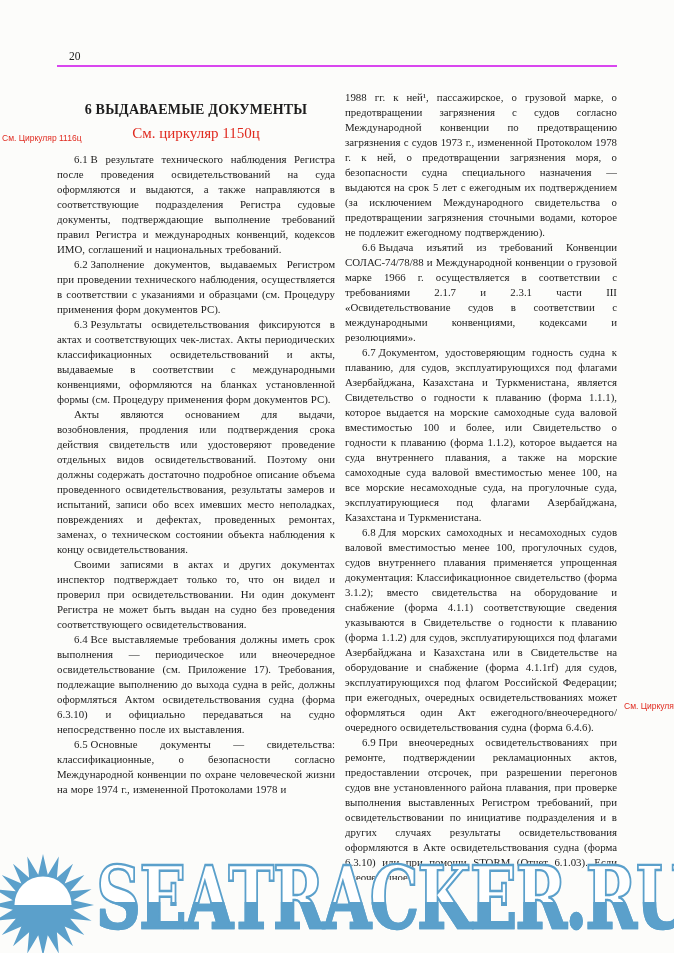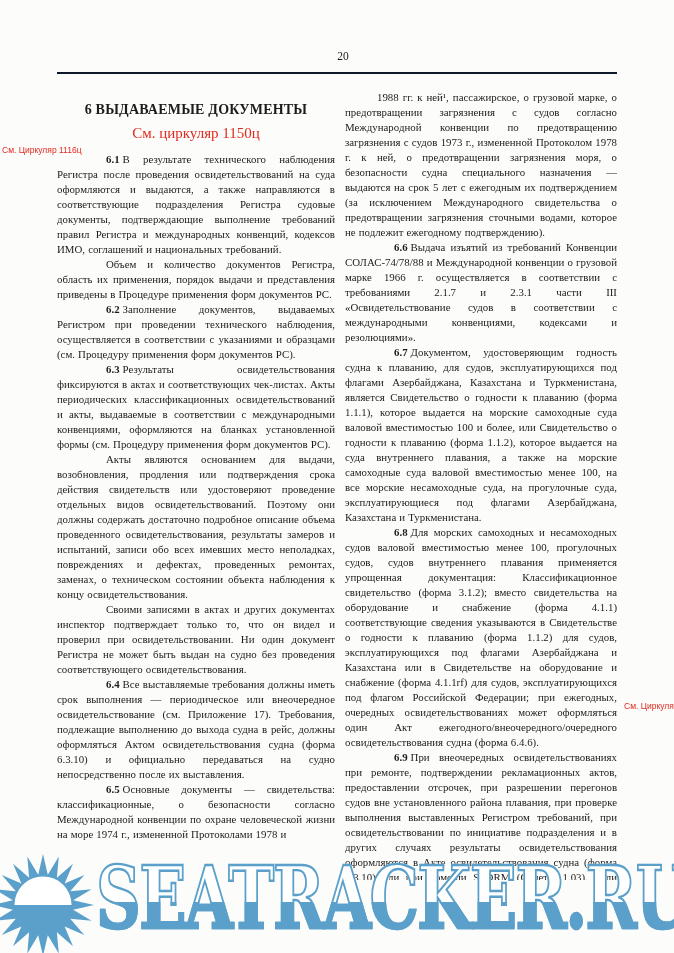--- a/index.html
+++ b/index.html
@@ -4,22 +4,22 @@
 <style>
   html,body{margin:0;padding:0;background:#e8e8e6;}
   .page{
     position:relative;width:674px;height:953px;margin:0 auto;
     background:#fcfcfa;overflow:hidden;
     font-family:"Liberation Serif","DejaVu Serif",serif;color:#1c1c1c;
   }
   
   .header{
     position:absolute;top:50px;left:57px;width:560px;
-    border-bottom:2px solid #0f172a;padding-bottom:10px;
-    display:flex;justify-content:center;align-items:baseline;
+    border-bottom:2px solid #d946ef;padding-bottom:3px;
+    display:flex;justify-content:space-between;align-items:baseline;
   }
   .page-number{font-size:11.5px;padding-left:12px;}
   .running-title{font-style:italic;font-size:11.3px;}
   
   .columns{
     position:absolute;top:90px;left:57px;width:560px;height:790px;
     display:flex;gap:10px;overflow:hidden;
   }
   .col{width:278px;overflow:hidden;}
   .col-right{width:272px;}
@@ -27,28 +27,28 @@
     margin:12px 0 7px;text-align:center;font-weight:bold;font-size:14px;
     letter-spacing:.2px;
   }
   .circ-note{text-align:center;font-size:15px;margin-bottom:10px;}
   .red{color:#e02b20;}
   p{
     margin:0;text-align:justify;font-size:10.85px;line-height:15px;
     text-indent:17px;word-spacing:.4px;
   }
   p.noindent{text-indent:0;}
-  .pnum{font-weight:bold;margin-left:32px;}
+  .pnum{font-weight:normal;}
   .pnum:not(:empty){margin-right:3px;}
   
   .margin-note{
     position:absolute;font-family:"Liberation Sans","DejaVu Sans",sans-serif;
     font-size:8.5px;line-height:9px;white-space:nowrap;
   }
-  .mn-left{left:2px;top:146px;}
+  .mn-left{left:2px;top:134px;}
   .mn-right{left:624px;top:702px;}
   
   .watermark{position:absolute;left:0;top:850px;width:674px;height:103px;z-index:6;pointer-events:none;}
   .sun-logo{position:absolute;left:-8px;top:4px;width:102px;height:102px;}
   .wm-text{
     position:absolute;left:96px;top:-4px;
     font-family:"DejaVu Serif","Liberation Serif",serif;font-weight:700;
     font-size:86px;line-height:103px;letter-spacing:-2px;white-space:nowrap;
     transform:scaleX(.72);transform-origin:left center;
     background:linear-gradient(180deg,#ffffff 0%,#ffffff 54%,#5ba0cb 54%,#5ba0cb 100%);
@@ -68,21 +68,20 @@
   <div class="margin-note mn-left red">См. Циркуляр 1116ц</div>
   <div class="margin-note mn-right red">См. Циркуляр 1073ц</div>
 
   <div class="columns">
 
     <div class="col">
       <h2 class="section-title">6 ВЫДАВАЕМЫЕ ДОКУМЕНТЫ</h2>
       <div class="circ-note red">См. циркуляр 1150ц</div>
 
       <p><b class="pnum">6.1</b><span>В результате технического наблюдения Регистра после проведения освидетельствований на суда оформляются и выдаются, а также направляются в соответствующие подразделения Регистра судовые документы, подтверждающие выполнение требований правил Регистра и международных конвенций, кодексов ИМО, соглашений и национальных требований.</span></p>
-      <p><b class="pnum"></b><span>Объем и количество документов Регистра, область их применения, порядок выдачи и представления приведены в Процедуре применения форм документов РС.</span></p>
       <p><b class="pnum">6.2</b><span>Заполнение документов, выдаваемых Регистром при проведении технического наблюдения, осуществляется в соответствии с указаниями и образцами (см. Процедуру применения форм документов РС).</span></p>
       <p><b class="pnum">6.3</b><span>Результаты освидетельствования фиксируются в актах и соответствующих чек-листах. Акты периодических классификационных освидетельствований и акты, выдаваемые в соответствии с международными конвенциями, оформляются на бланках установленной формы (см. Процедуру применения форм документов РС).</span></p>
       <p><b class="pnum"></b><span>Акты являются основанием для выдачи, возобновления, продления или подтверждения срока действия свидетельств или удостоверяют проведение отдельных видов освидетельствований. Поэтому они должны содержать достаточно подробное описание объема проведенного освидетельствования, результаты замеров и испытаний, записи обо всех имевших место неполадках, повреждениях и дефектах, проведенных ремонтах, заменах, о техническом состоянии объекта наблюдения к концу освидетельствования.</span></p>
       <p><b class="pnum"></b><span>Своими записями в актах и других документах инспектор подтверждает только то, что он видел и проверил при освидетельствовании. Ни один документ Регистра не может быть выдан на судно без проведения соответствующего освидетельствования.</span></p>
       <p><b class="pnum">6.4</b><span>Все выставляемые требования должны иметь срок выполнения — периодическое или внеочередное освидетельствование (см. Приложение 17). Требования, подлежащие выполнению до выхода судна в рейс, должны оформляться Актом освидетельствования судна (форма 6.3.10) и официально передаваться на судно непосредственно после их выставления.</span></p>
       <p><b class="pnum">6.5</b><span>Основные документы — свидетельства: классификационные, о безопасности согласно Международной конвенции по охране человеческой жизни на море 1974 г., измененной Протоколами 1978 и</span></p>
     </div>
 
     <div class="col col-right">
       <p class="noindent"><b class="pnum"></b><span>1988 гг. к ней¹, пассажирское, о грузовой марке, о предотвращении загрязнения с судов согласно Международной конвенции по предотвращению загрязнения с судов 1973 г., измененной Протоколом 1978 г. к ней, о предотвращении загрязнения моря, о безопасности судна специального назначения — выдаются на срок 5 лет с ежегодным их подтверждением (за исключением Международного свидетельства о предотвращении загрязнения сточными водами, которое не подлежит ежегодному подтверждению).</span></p>

